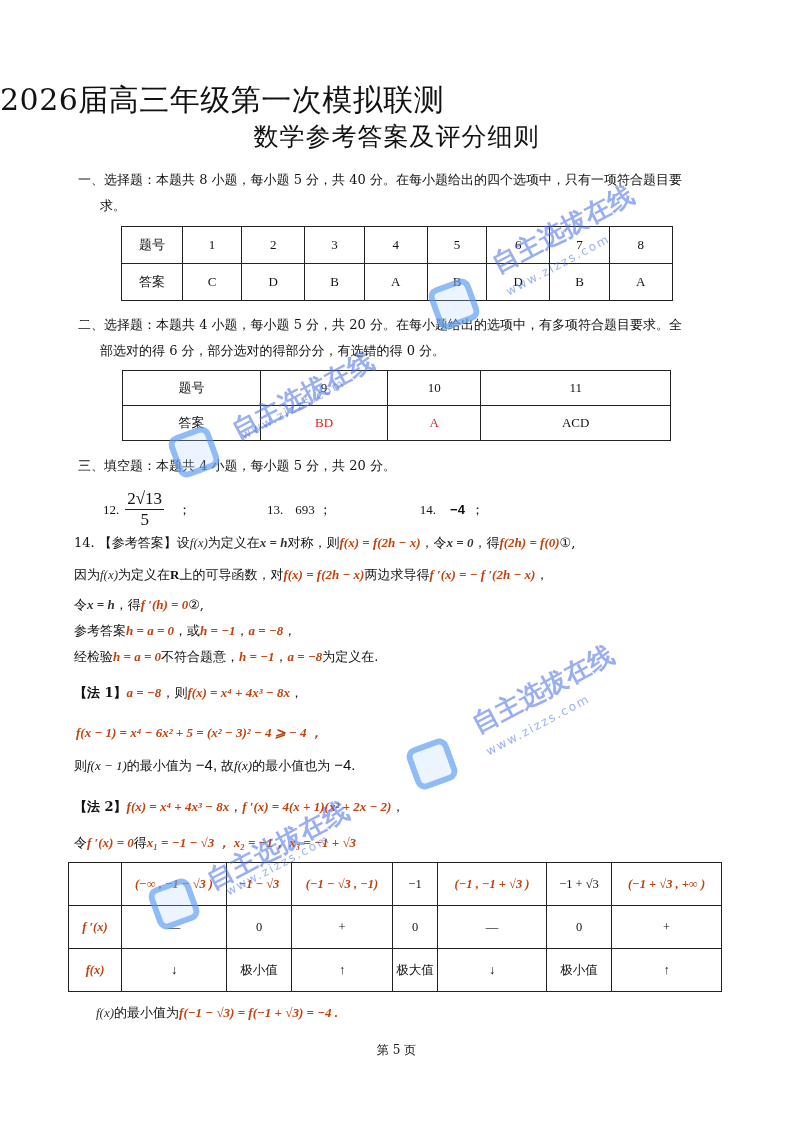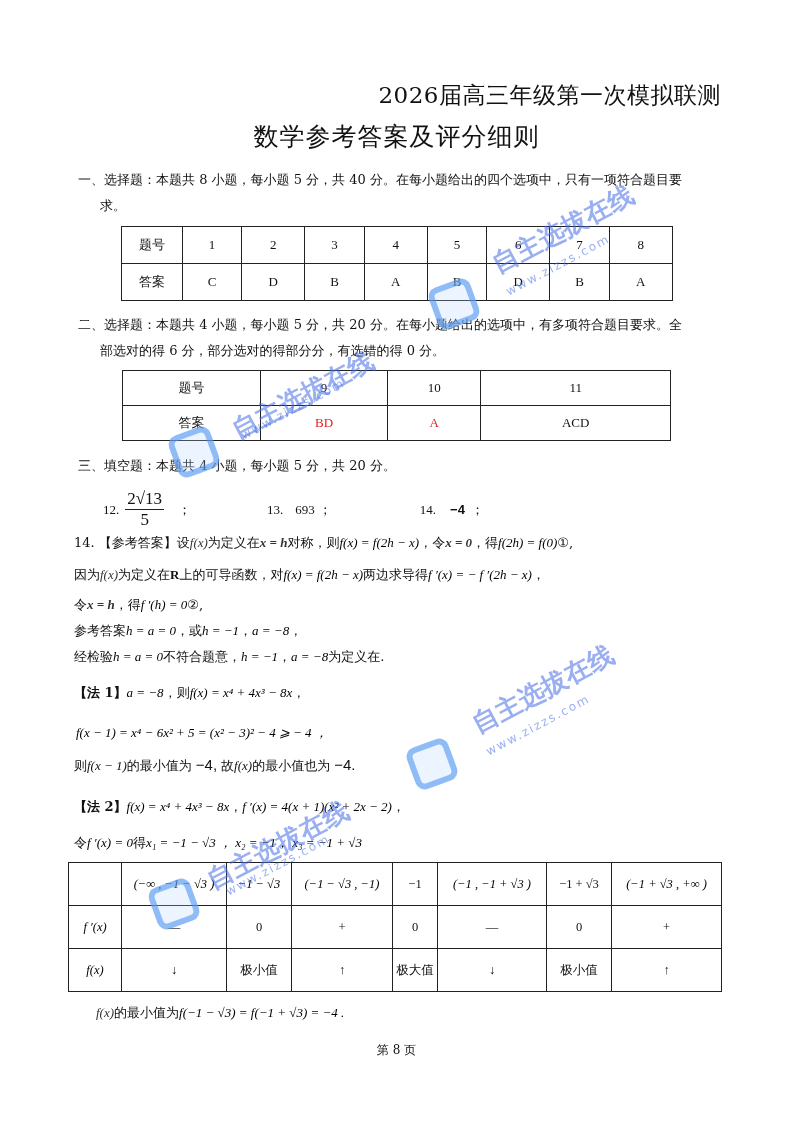--- a/index.html
+++ b/index.html
@@ -1,23 +1,23 @@
 <!DOCTYPE html>
 <html><head>
 <meta charset="utf-8">
 <style>
   html, body { margin: 0; padding: 0; background: #ffffff; }
   body { width: 793px; height: 1123px; position: relative; overflow: hidden;
          font-family: "DejaVu Serif", "Liberation Serif", serif; color: #111; }
   .abs { position: absolute; }
-  .title1 { left: 0; width: 721px; top: 80px; text-align: right; font-size: 23px; letter-spacing: 0.5px; }
+  .title1 { left: 0; width: 721px; top: 80px; text-align: left; font-size: 30px; letter-spacing: 0.5px; }
   .title2 { left: 0; width: 793px; top: 120px; text-align: center; font-size: 25px; letter-spacing: 1px; }
   .p { font-size: 13px; line-height: 26px; }
   .math { font-family: "Liberation Serif", "DejaVu Serif", serif; font-style: italic; color: #333; }
-  .mathg { font-family: "Liberation Serif", serif; font-style: italic; color: #000000; }
+  .mathg { font-family: "Liberation Serif", serif; font-style: italic; color: #c2410c; font-weight: bold; }
   table { border-collapse: collapse; position: absolute; font-family: "Liberation Serif", "DejaVu Serif", serif; font-size: 13px; }
   td { border: 1px solid #222; text-align: center; padding: 0; }
   .t1 { left: 121px; top: 226px; width: 552px; }
   .t1 td { height: 36px; }
   .t2 { left: 122px; top: 370px; width: 549px; }
   .t2 td { height: 34px; }
   .t3 { left: 68px; top: 862px; width: 654px; }
   .t3 td { height: 42px; font-size: 12.5px; }
   .red { color: #e02020; }
   .frac { display: inline-block; vertical-align: middle; text-align: center; font-size: 17px; margin: 0 6px; }
@@ -172,21 +172,21 @@
     <td>极小值</td>
     <td>↑</td>
   </tr>
 </tbody>
   </table>
 
 <div class="abs p" style="left:76px; top:1000px;margin-left:20px;">
   <span class="math">f(x)</span><span>的最小值为</span><span class="mathg">f(−1 − √3) = f(−1 + √3) = −4 .</span>
 </div>
 
-<div class="abs footer">第 8 页</div>
+<div class="abs footer">第 5 页</div>
 
 <div class="abs wm-logo" style="left:432px; top:282px;"></div>
 <div class="abs wm-text" style="left:485px; top:212px;">自主选拔在线</div>
 <div class="abs wm-url" style="left:500px; top:258px;">www.zizzs.com</div>
 
 <div class="abs wm-logo" style="left:172px; top:430px;"></div>
 <div class="abs wm-text" style="left:225px; top:378px;">自主选拔在线</div>
 <div class="abs wm-url" style="left:235px; top:402px;">www.zizzs.com</div>
 
 <div class="abs wm-logo" style="left:410px; top:742px;"></div>

